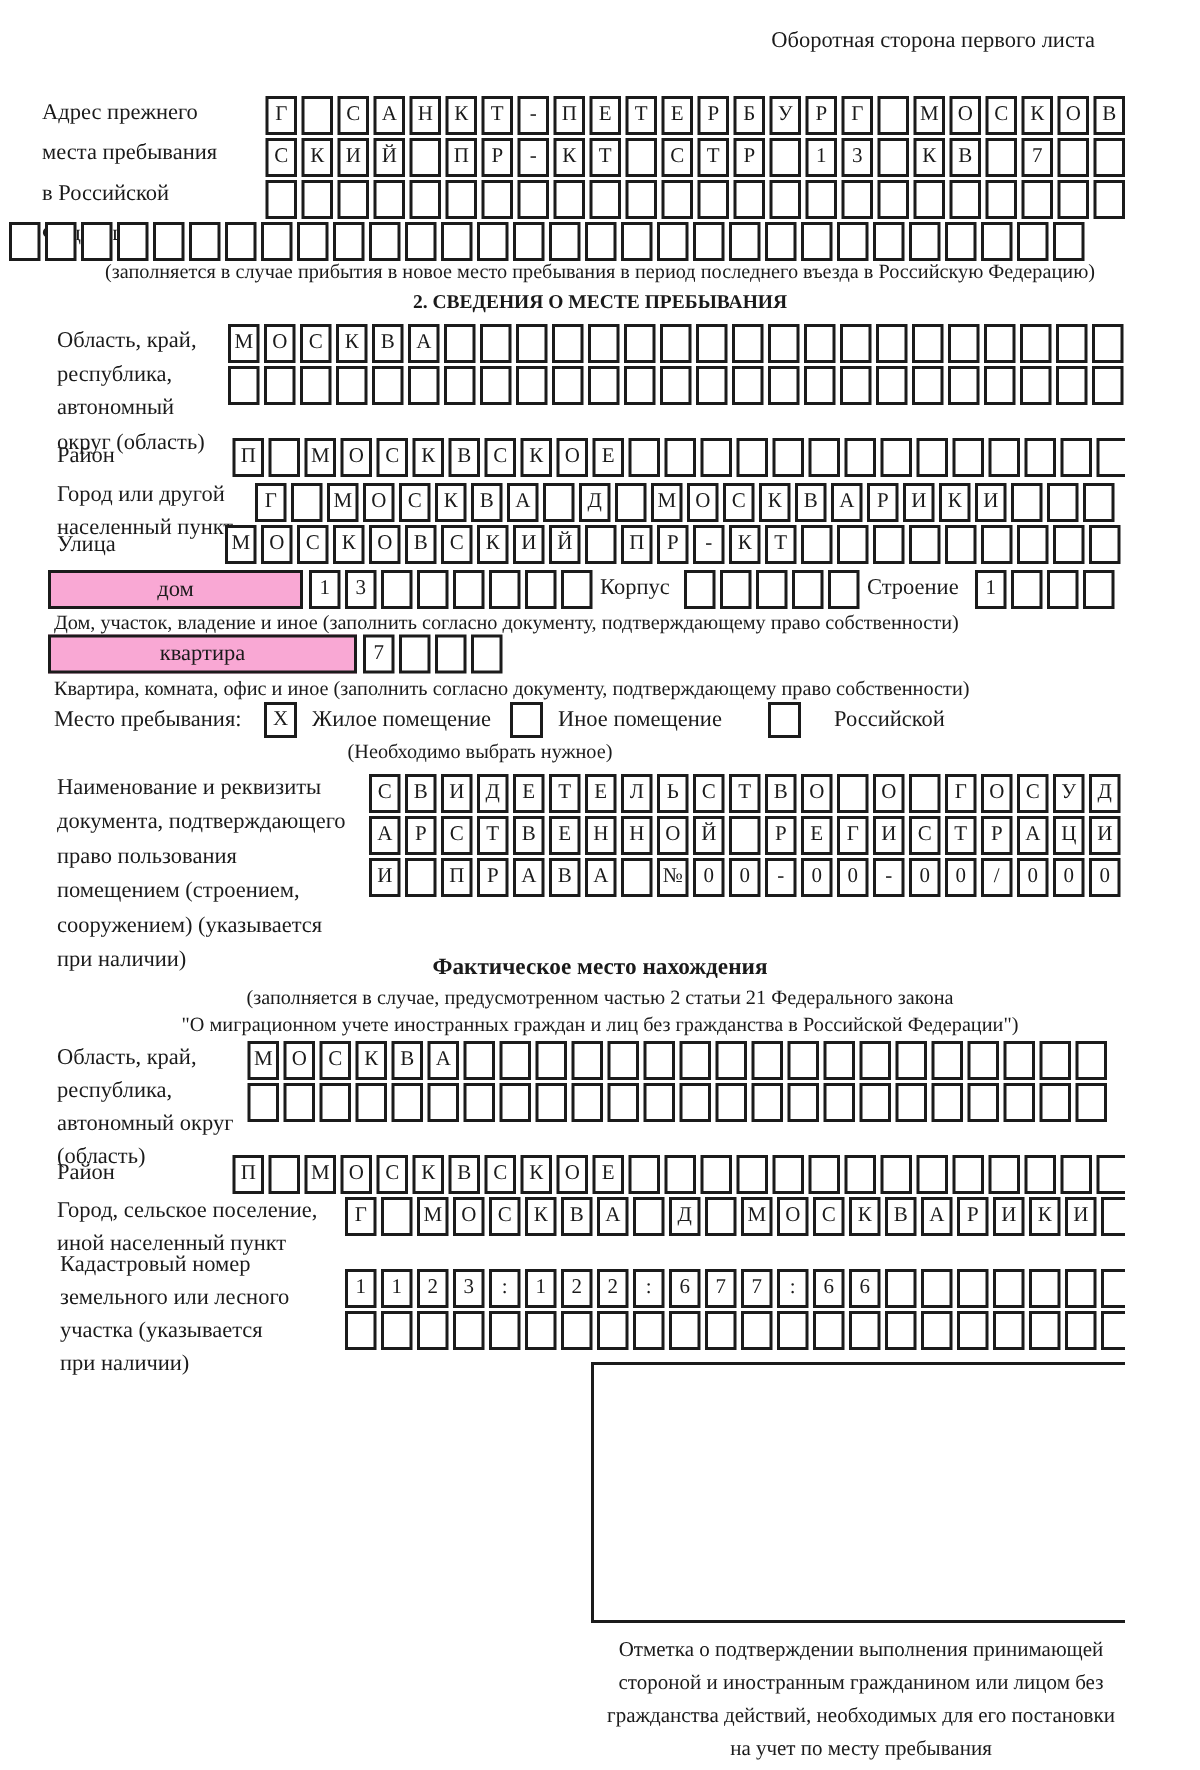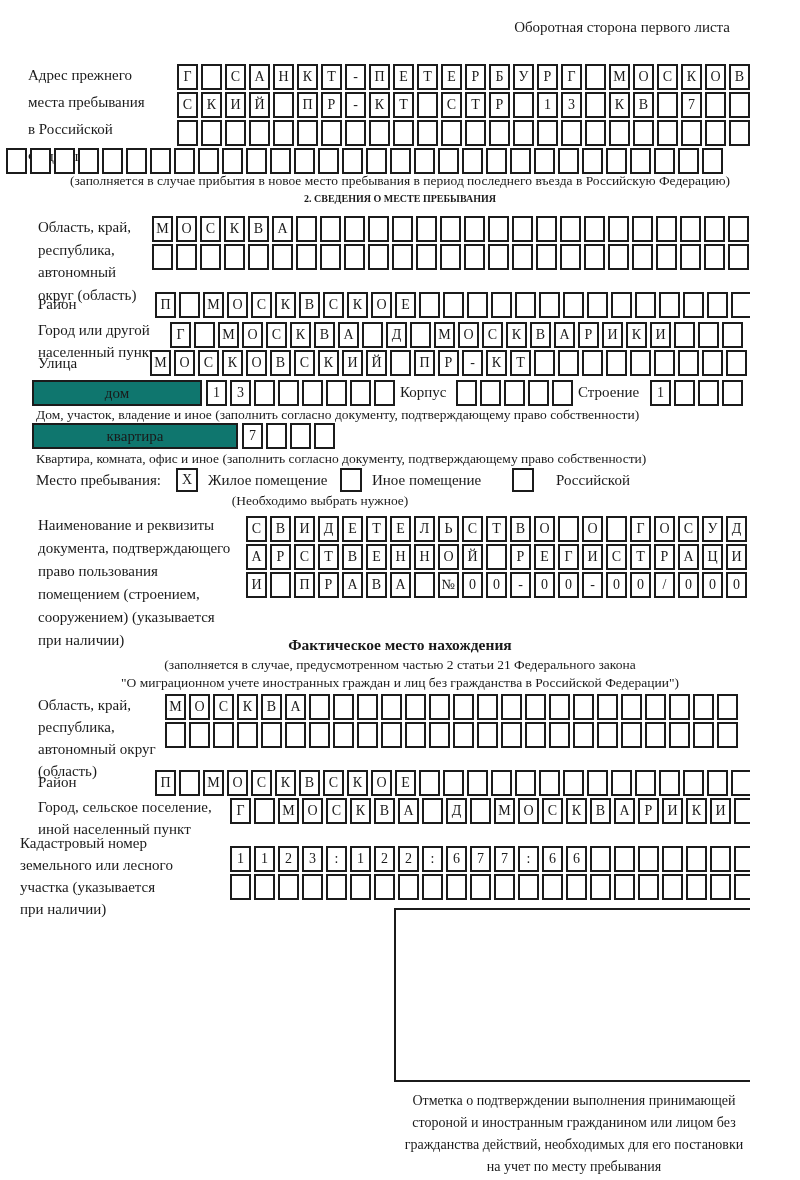--- a/index.html
+++ b/index.html
@@ -11,21 +11,21 @@
   #form{position:relative;width:750px;height:1180px;overflow:hidden;}
   .lab{position:absolute;font-size:15px;line-height:23px;white-space:pre-line;}
   .row{position:absolute;display:flex;gap:3px;}
   .cell{
     width:21px;height:26px;flex:0 0 21px;border:2px solid #1b1b1b;box-sizing:border-box;
     display:flex;align-items:center;justify-content:center;
     font-size:14px;background:#fff;
   }
   .widebox{
     position:absolute;height:26px;border:2px solid #1b1b1b;box-sizing:border-box;
-    display:flex;align-items:center;justify-content:center;font-size:15px;background:#0f766e;
+    display:flex;align-items:center;justify-content:center;font-size:15px;background:#f9a8d4;
   }
   .cap{position:absolute;font-size:13.5px;}
   .center{left:0;width:800px;text-align:center;}
   .bold{font-weight:bold;}
   .chk{
     position:absolute;width:22px;height:24px;border:2px solid #1b1b1b;box-sizing:border-box;
     display:flex;align-items:center;justify-content:center;font-size:14px;background:#fff;
   }
   .stamp{position:absolute;border:2px solid #1b1b1b;box-sizing:border-box;background:#fff;}
 </style>
@@ -145,21 +145,21 @@
       <div class="cell"></div>
       <div class="cell"></div>
       <div class="cell"></div>
       <div class="cell"></div>
       <div class="cell"></div>
       <div class="cell"></div>
       <div class="cell"></div>
     </div>
   <div class="cap center" style="top:173px;">(заполняется в случае прибытия в новое место пребывания в период последнего въезда в Российскую Федерацию)</div>
 
-  <div class="cap center bold" style="top:193px;font-size:10px;">2. СВЕДЕНИЯ О МЕСТЕ ПРЕБЫВАНИЯ</div>
+  <div class="cap center bold" style="top:193px;font-size:13px;">2. СВЕДЕНИЯ О МЕСТЕ ПРЕБЫВАНИЯ</div>
 
   <div class="lab" style="left:38px;top:216px;line-height:22.5px;">Область, край,
 республика,
 автономный
 округ (область)</div>
   <div class="row" style="left:152px;top:216px;">
       <div class="cell">М</div>
       <div class="cell">О</div>
       <div class="cell">С</div>
       <div class="cell">К</div>
@@ -532,21 +532,21 @@
       <div class="cell">К</div>
       <div class="cell">В</div>
       <div class="cell">А</div>
       <div class="cell">Р</div>
       <div class="cell">И</div>
       <div class="cell">К</div>
       <div class="cell">И</div>
       <div class="cell"></div>
     </div>
 
-  <div class="lab" style="left:20px;top:832px;line-height:22px;">Кадастровый номер
+  <div class="lab" style="left:40px;top:832px;line-height:22px;">Кадастровый номер
 земельного или лесного
 участка (указывается
 при наличии)</div>
   <div class="row" style="left:230px;top:846px;">
       <div class="cell">1</div>
       <div class="cell">1</div>
       <div class="cell">2</div>
       <div class="cell">3</div>
       <div class="cell">:</div>
       <div class="cell">1</div>

